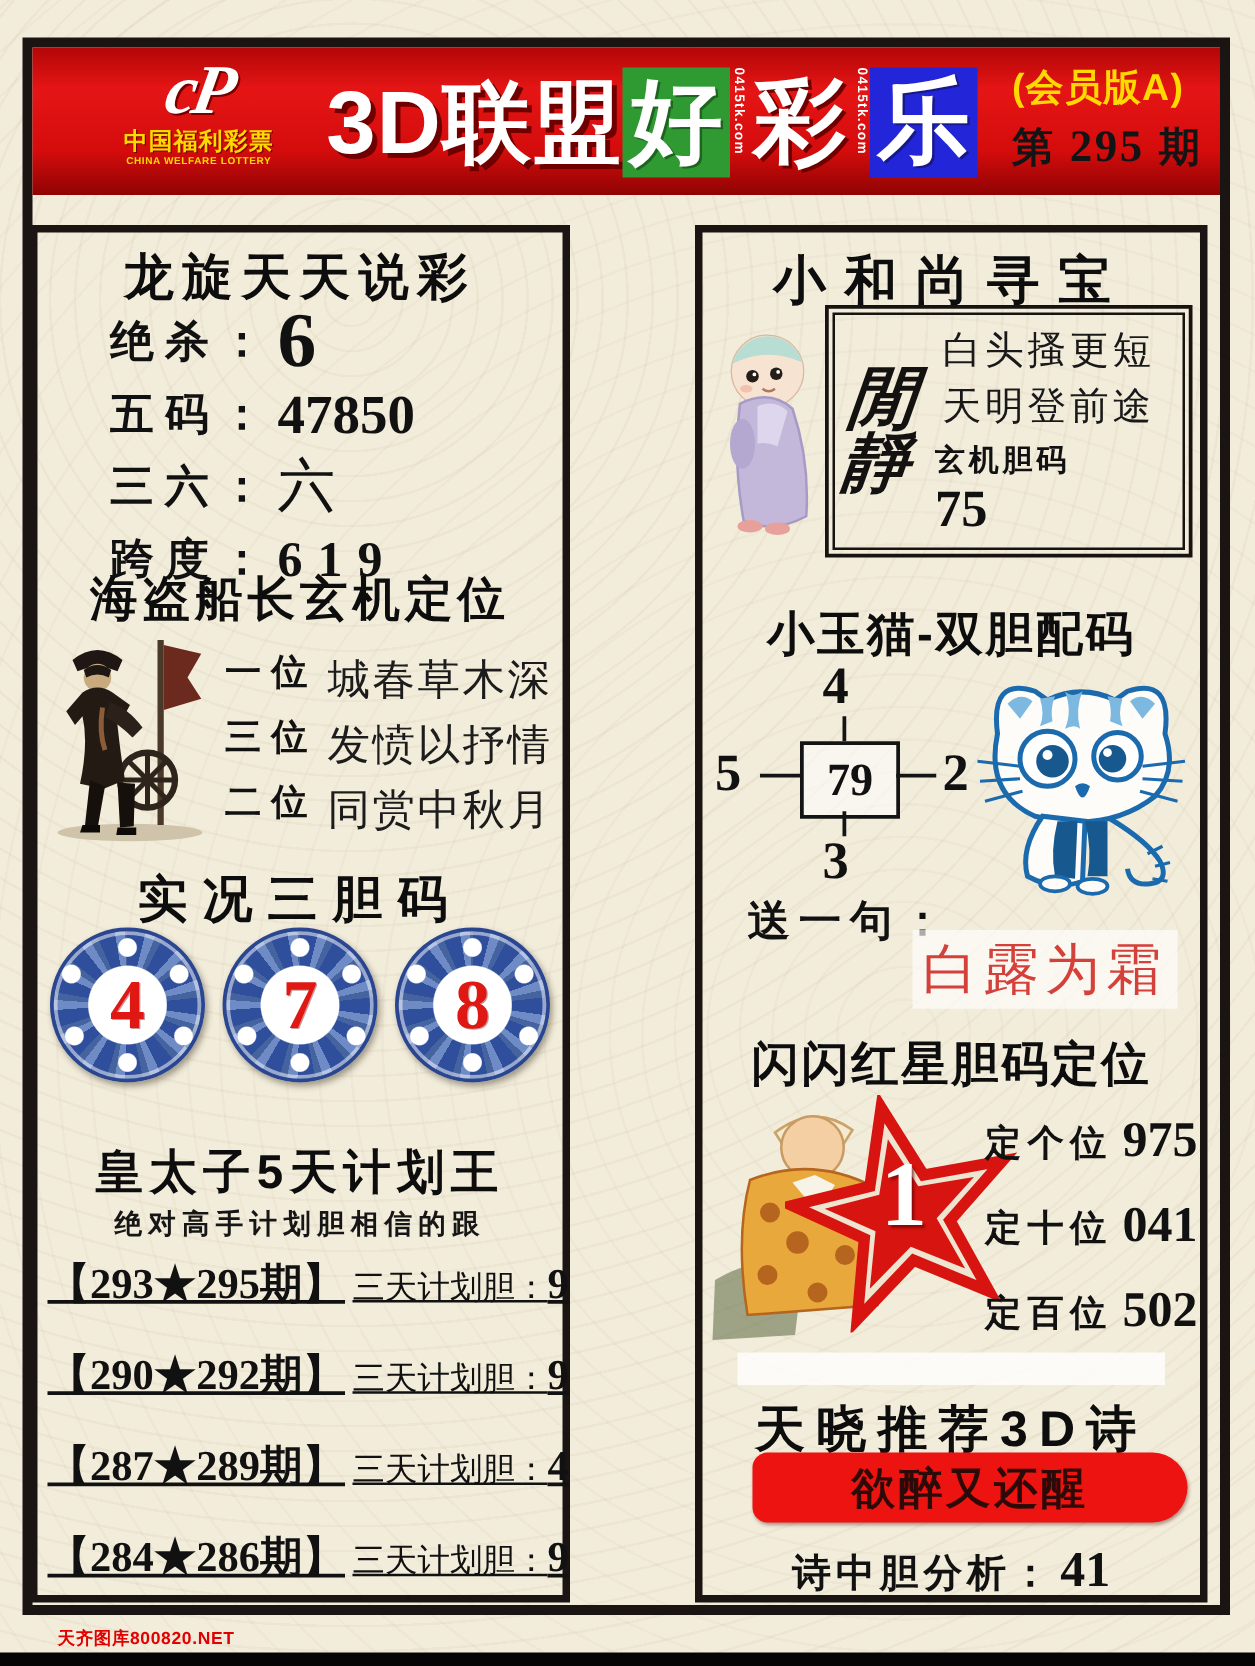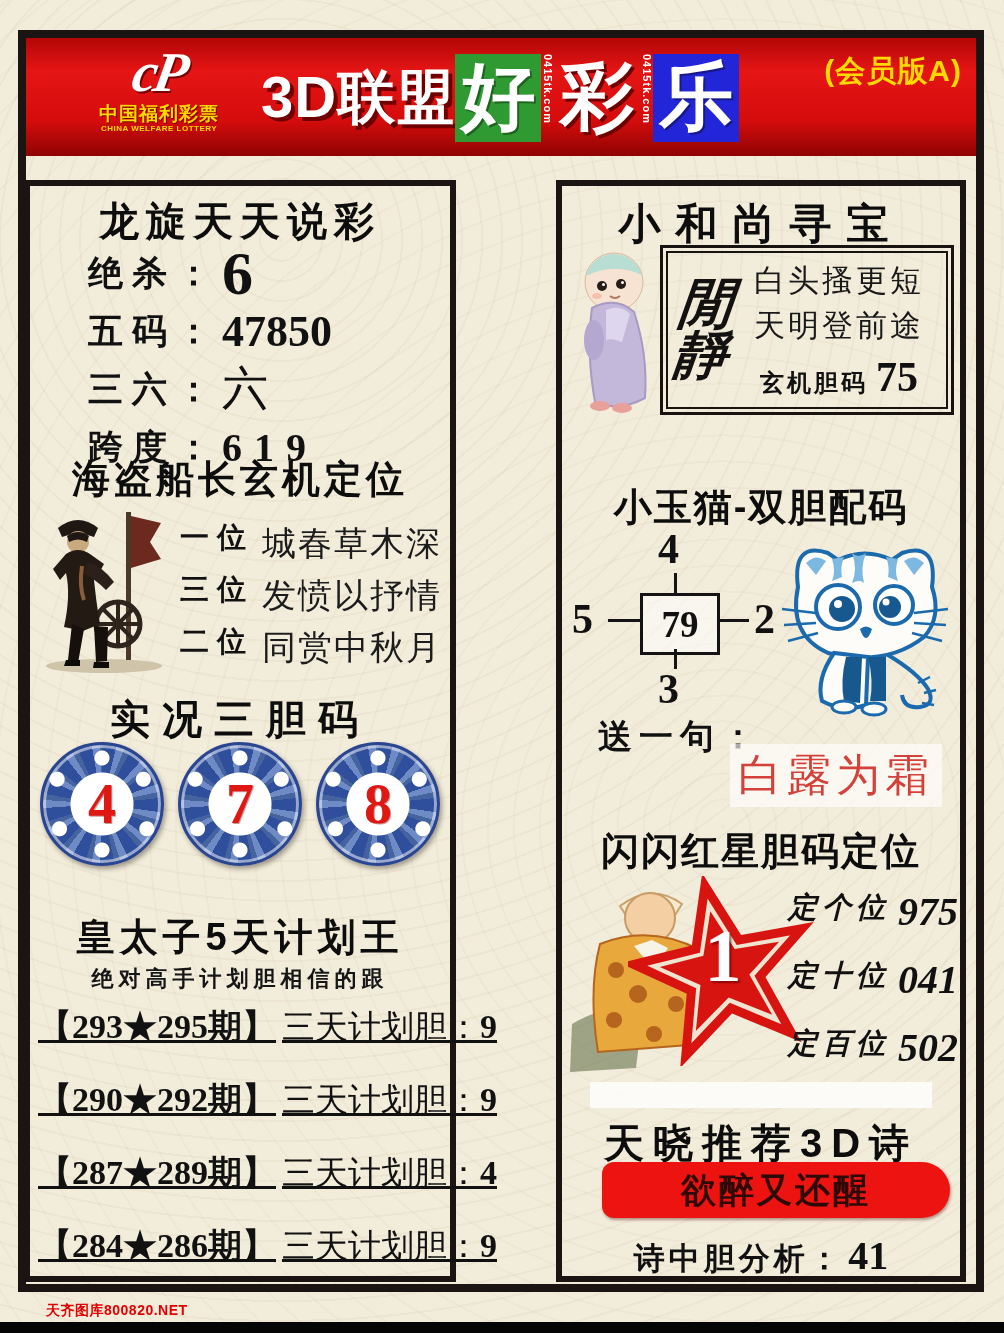--- a/index.html
+++ b/index.html
@@ -15,21 +15,21 @@
   
   .banner{position:absolute;left:26px;top:38px;width:950px;height:118px;
     background:linear-gradient(180deg,#b30606,#e51515 28%,#d50c0c 70%,#8f0303);
     display:flex;align-items:center;}
   .logo{position:absolute;left:48px;top:6px;width:170px;text-align:center;line-height:1;}
   .logo-mark{font-family:"Liberation Serif",serif;font-style:italic;font-weight:900;
     font-size:56px;color:#fff;transform:skewX(-10deg);text-shadow:2px 2px 0 #7a0000;letter-spacing:-4px;}
   .logo-cn{margin-top:4px;font-size:19px;font-weight:900;color:#ffd900;letter-spacing:1px;text-shadow:1px 1px 0 #7a0000;}
   .logo-en{margin-top:2px;font-size:8px;font-weight:700;color:#ffd900;letter-spacing:.5px;}
   .title-wrap{position:absolute;left:235px;top:12px;display:flex;align-items:center;height:96px;}
-  .title-3d{font-weight:900;font-size:58px;color:#fff;letter-spacing:1px;text-shadow:4px 4px 0 #700000;}
+  .title-3d{font-weight:900;font-size:71px;color:#fff;letter-spacing:1px;text-shadow:4px 4px 0 #700000;}
   .tblock{width:86px;height:88px;display:flex;align-items:center;justify-content:center;
     font-weight:900;font-size:74px;color:#fff;text-shadow:2px 2px 0 rgba(0,0,0,.35);}
   .tblock.green{background:#2f9a32;}
   .tblock.blue{background:#2326d8;}
   .tblock.plain{background:transparent;text-shadow:3px 3px 0 #700000;}
   .vmark{writing-mode:vertical-rl;font-size:11px;font-weight:700;color:#fff;height:88px;
     letter-spacing:1px;margin:0 1px;line-height:1;}
   .issue-area{position:absolute;right:14px;top:16px;text-align:left;line-height:1.15;}
   .edition{color:#ffd900;font-weight:900;font-size:30px;letter-spacing:1px;}
   .issue{color:#141414;font-weight:900;font-size:33px;margin-top:8px;letter-spacing:2px;}
@@ -65,52 +65,52 @@
       radial-gradient(circle at 12% 29%, #fff 0 7px, transparent 8px),
       repeating-conic-gradient(#2f4f9c 0 14deg, #6e8bc6 14deg 22deg, #45639f 22deg 28deg);
     border:3px solid #2b4690;box-shadow:2px 3px 5px rgba(60,50,30,.45), inset 0 0 0 3px rgba(255,255,255,.5);
     display:flex;align-items:center;justify-content:center;}
   .plate-num{font-family:"Liberation Serif",serif;font-weight:700;font-size:56px;color:#e01814;text-shadow:1px 1px 0 rgba(120,0,0,.4);}
   .lp-t4{top:726px;font-size:38px;letter-spacing:5px;}
   .lp-sub{top:778px;font-size:22px;letter-spacing:5px;font-weight:900;color:#161616;}
   .plan-rows{position:absolute;left:8px;right:4px;top:818px;display:flex;flex-direction:column;gap:27px;text-decoration:underline;}
   .plan-row{display:flex;align-items:baseline;white-space:nowrap;font-family:"Liberation Serif",serif;}
   .plan-period{font-weight:700;font-size:34px;}
-  .plan-label{font-size:33px;margin-left:6px;}
+  .plan-label{font-size:26px;margin-left:6px;}
   .plan-val{font-weight:700;font-size:34px;}
   
   .rp-t1{top:10px;font-size:42px;letter-spacing:15px;}
   .monk-area{position:absolute;left:2px;right:6px;top:58px;display:flex;align-items:center;}
   .dbox{border:3px solid #161310;padding:3px;flex:1;margin-left:4px;}
   .dbox-inner{border:2px solid #161310;padding:6px 8px;display:flex;align-items:center;}
   .callig{font-family:"Liberation Serif",serif;font-weight:700;font-style:italic;font-size:54px;
     line-height:.95;transform:skewX(-6deg);margin-right:10px;color:#141210;}
   .monk-text{flex:1;text-align:center;}
   .monk-line{font-family:"Liberation Serif",serif;font-size:31px;letter-spacing:3px;line-height:1.45;color:#191919;}
-  .hint-row{margin-top:4px;display:flex;align-items:baseline;justify-content:center;}
+  .hint-row{margin-top:4px;display:flex;align-items:baseline;justify-content:center;flex-direction:column;}
   .hint-label{font-weight:900;font-size:24px;letter-spacing:3px;}
   .hint-val{font-family:"Liberation Serif",serif;font-weight:700;font-size:42px;margin-left:8px;}
   .rp-t2{top:296px;font-size:38px;letter-spacing:2px;}
   .cat-area{position:absolute;left:4px;right:0;top:345px;height:195px;}
   .diagram{position:absolute;left:4px;top:0;width:212px;height:190px;}
   .dg-num{position:absolute;font-family:"Liberation Serif",serif;font-weight:700;font-size:42px;}
   .dg-box{position:absolute;left:70px;top:62px;width:74px;height:56px;border:3px solid #141414;
     display:flex;align-items:center;justify-content:center;background:rgba(255,255,255,.55);}
   .dg-center{font-family:"Liberation Serif",serif;font-weight:700;font-size:37px;}
   .dg-line{position:absolute;background:#141414;}
   .gift-label{position:absolute;left:36px;top:528px;font-weight:900;font-size:34px;letter-spacing:7px;}
   .gift-text{position:absolute;left:168px;top:558px;font-family:"Liberation Serif",serif;
     font-size:44px;letter-spacing:5px;color:#d4403a;background:rgba(255,255,255,.65);padding:2px 8px;}
   .rp-t3{top:640px;font-size:38px;letter-spacing:2px;}
   .star-area{position:absolute;left:0;right:0;top:688px;height:205px;}
   .star-wrap{position:absolute;left:66px;top:2px;width:190px;height:190px;}
   .star-num{position:absolute;left:0;top:38px;width:190px;text-align:center;
     font-family:"Liberation Serif",serif;font-weight:700;font-size:74px;color:#fff;text-shadow:2px 2px 2px rgba(90,0,0,.6);}
   .star-rows{position:absolute;right:2px;top:14px;display:flex;flex-direction:column;gap:21px;}
-  .star-row{display:flex;align-items:flex-start;font-style:italic;}
+  .star-row{display:flex;align-items:flex-end;}
   .star-label{font-weight:900;font-size:29px;letter-spacing:5px;}
   .star-val{font-family:"Liberation Serif",serif;font-weight:700;font-size:40px;margin-left:8px;}
   .white-strip{position:absolute;left:28px;right:28px;top:896px;height:26px;background:rgba(255,255,255,.8);}
   .rp-t4{top:930px;font-size:40px;letter-spacing:9px;}
   .poem-banner{position:absolute;left:40px;top:976px;width:348px;height:56px;background:#ec1310;
     border-radius:12px 28px 28px 12px;display:flex;align-items:center;justify-content:center;
     box-shadow:1px 2px 3px rgba(80,10,0,.4);}
   .poem-banner-text{font-family:"Liberation Serif",serif;font-weight:700;font-size:35px;letter-spacing:3px;color:#2d0a08;}
   .analysis{position:absolute;left:0;right:0;top:1046px;text-align:center;}
   .analysis-label{font-weight:900;font-size:31px;letter-spacing:4px;}
@@ -136,20 +136,25 @@
     <div class="title-wrap">
       <span class="title-3d">3D联盟</span>
       <span class="tblock green">好</span>
       <span class="vmark">0415tk.com</span>
       <span class="tblock plain">彩</span>
       <span class="vmark">0415tk.com</span>
       <span class="tblock blue">乐</span>
     </div>
     <div class="issue-area">
       <div class="edition">(会员版A)</div>
+      <div class="issue">
+        <span>第</span>
+        <span class="num">295</span>
+        <span>期</span>
+      </div>
     </div>
   </div>
 
   <div class="panel panel-left">
     <div class="sec-title lp-t1">龙旋天天说彩</div>
 
     <div class="kv">
       <div class="kv-row">
         <span class="kv-label">绝杀：</span>
         <span class="kv-val v1">6</span>

